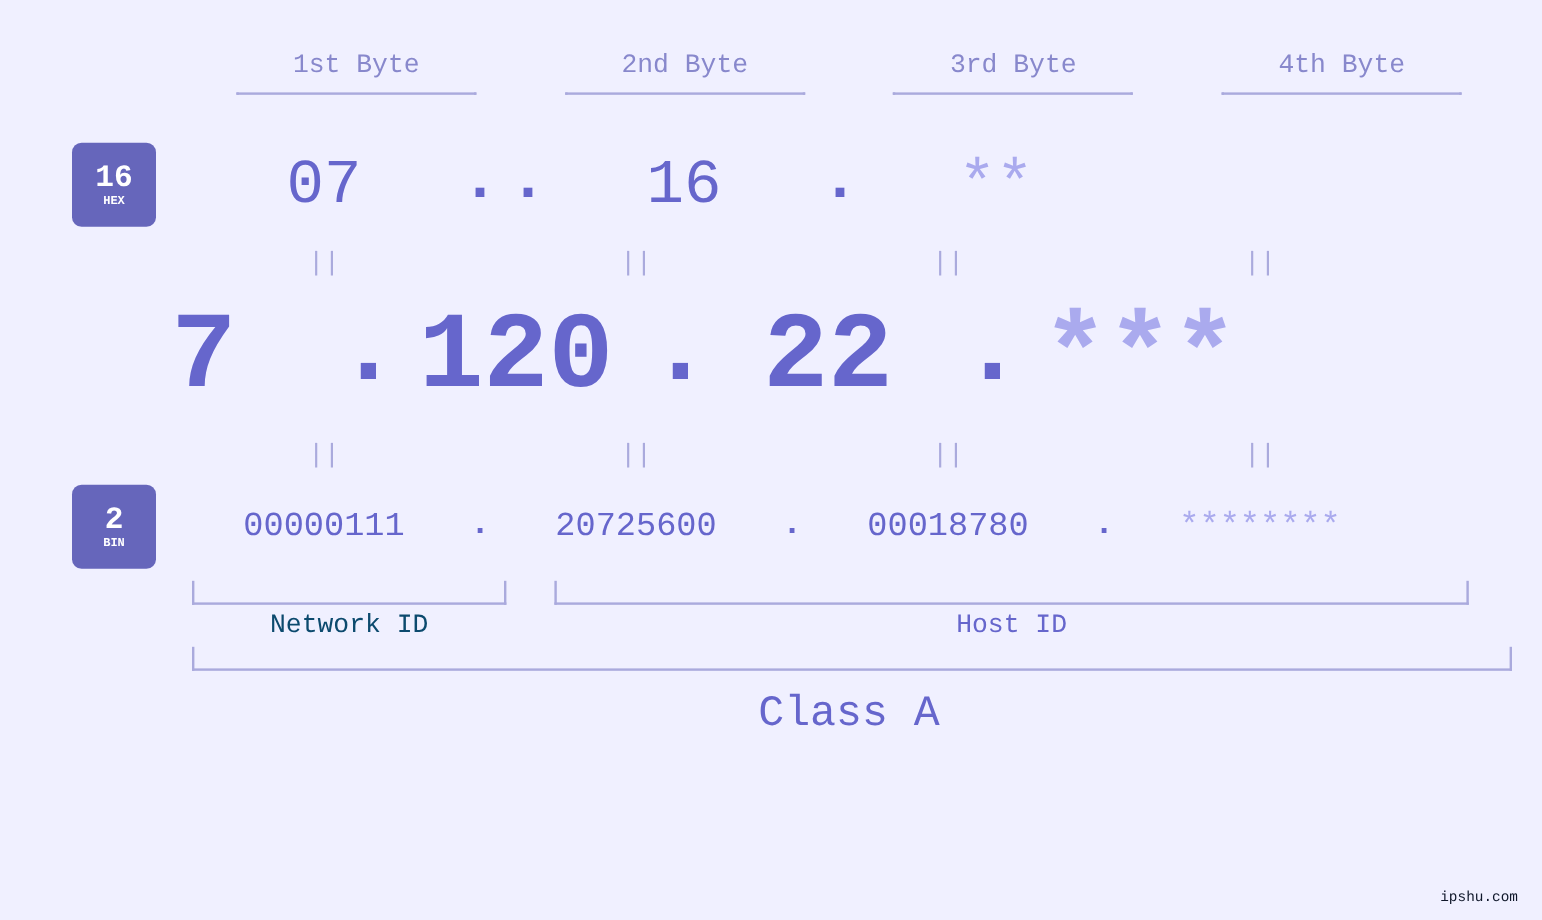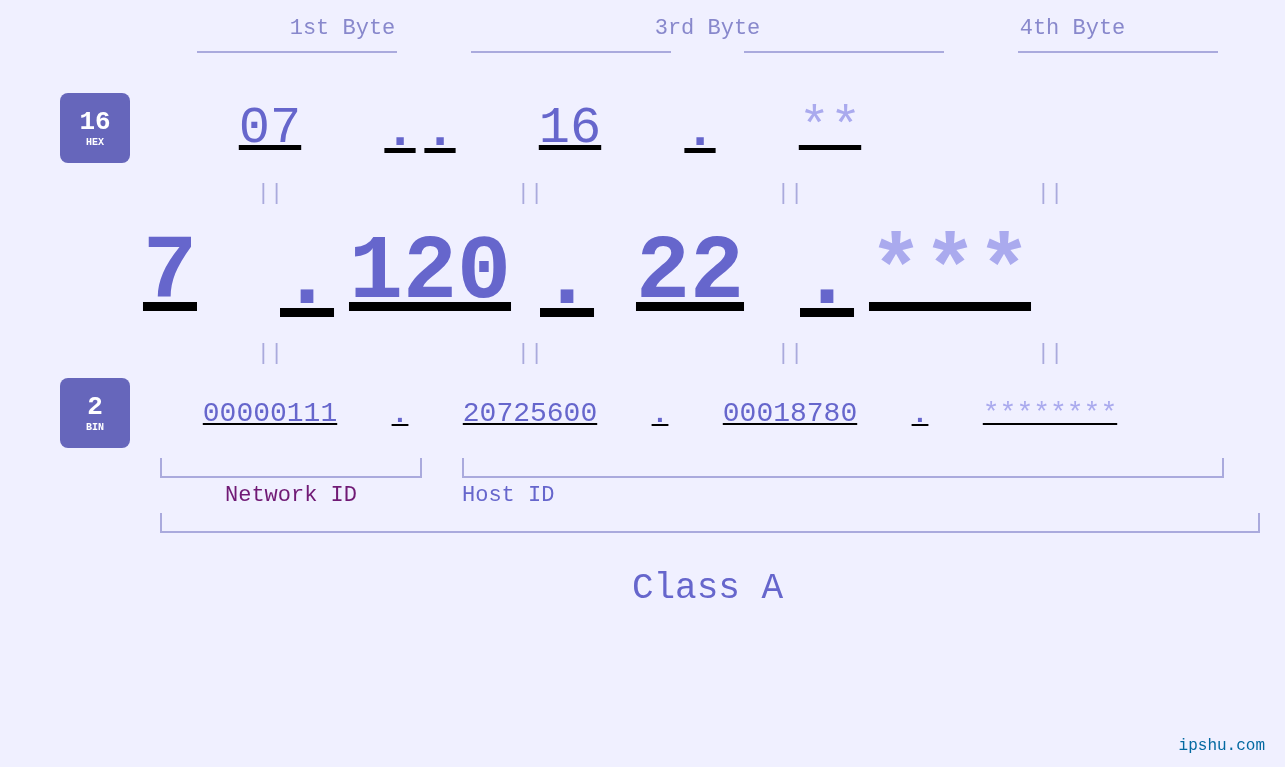--- a/index.html
+++ b/index.html
@@ -18,21 +18,21 @@
       height: 100%;
       position: relative;
       padding: 0 30px;
     }
 
     
     .byte-headers {
       display: flex;
       justify-content: space-around;
       padding-left: 130px;
-      padding-top: 16px;
+      padding-top: 42px;
       margin-bottom: 10px;
     }
 
     .byte-header {
       color: #8888cc;
       font-size: 22px;
       font-family: 'Courier New', Courier, monospace;
       width: 220px;
       text-align: center;
     }
@@ -87,23 +87,22 @@
     }
 
     .row-label-col {
       width: 100px;
       display: flex;
       align-items: center;
     }
 
     .values-row {
       display: flex;
-      align-items: flex-end;
+      align-items: flex-start;
       flex: 1;
-      text-decoration: underline;
     }
 
     .byte-val {
       width: 220px;
       text-align: center;
       color: #6666cc;
       font-family: 'Courier New', Courier, monospace;
     }
 
     .byte-val.hex {
@@ -182,81 +181,82 @@
     
     .segment-labels {
       display: flex;
       padding-left: 130px;
       margin-top: 5px;
     }
 
     .net-label {
       width: 262px;
       text-align: center;
-      color: #701a75;
+      color: #0c4a6e;
       font-size: 22px;
       font-family: 'Courier New', Courier, monospace;
     }
 
     .host-label {
       width: 762px;
+      text-align: center;
       color: #6666cc;
       font-size: 22px;
       font-family: 'Courier New', Courier, monospace;
     }
 
     
     .class-section {
       display: flex;
       justify-content: center;
       padding-left: 130px;
       margin-top: 15px;
     }
 
     .class-label {
       color: #6666cc;
       font-size: 36px;
       font-family: 'Courier New', Courier, monospace;
       text-align: center;
       width: 1024px;
-      margin-top: 20px;
     }
 
     
     .full-bracket {
       margin-left: 130px;
       width: 1100px;
       border-bottom: 2px solid #aaaadd;
       border-left: 2px solid #aaaadd;
       border-right: 2px solid #aaaadd;
       height: 20px;
       margin-top: 5px;
     }
 
     
     .watermark {
       position: absolute;
       bottom: 12px;
       right: 20px;
-      color: #0369a1;
-      font-size: 16px;
+      color: #0f172a;
+      font-size: 12px;
       font-family: 'Courier New', Courier, monospace;
     }
 
     .hex-row { height: 90px; }
     .dec-row { height: 120px; }
     .bin-row { height: 80px; }
   </style>
 </head>
 <body>
 
 <div class="container">
 
   <div class="byte-headers">
     <div class="byte-header">1st Byte</div>
+    <div class="byte-header">2nd Byte</div>
     <div class="byte-header">3rd Byte</div>
     <div class="byte-header">4th Byte</div>
   </div>
 
   <div class="top-brackets">
     <div class="bracket-line"></div>
     <div class="bracket-line"></div>
     <div class="bracket-line"></div>
     <div class="bracket-line"></div>
   </div>

